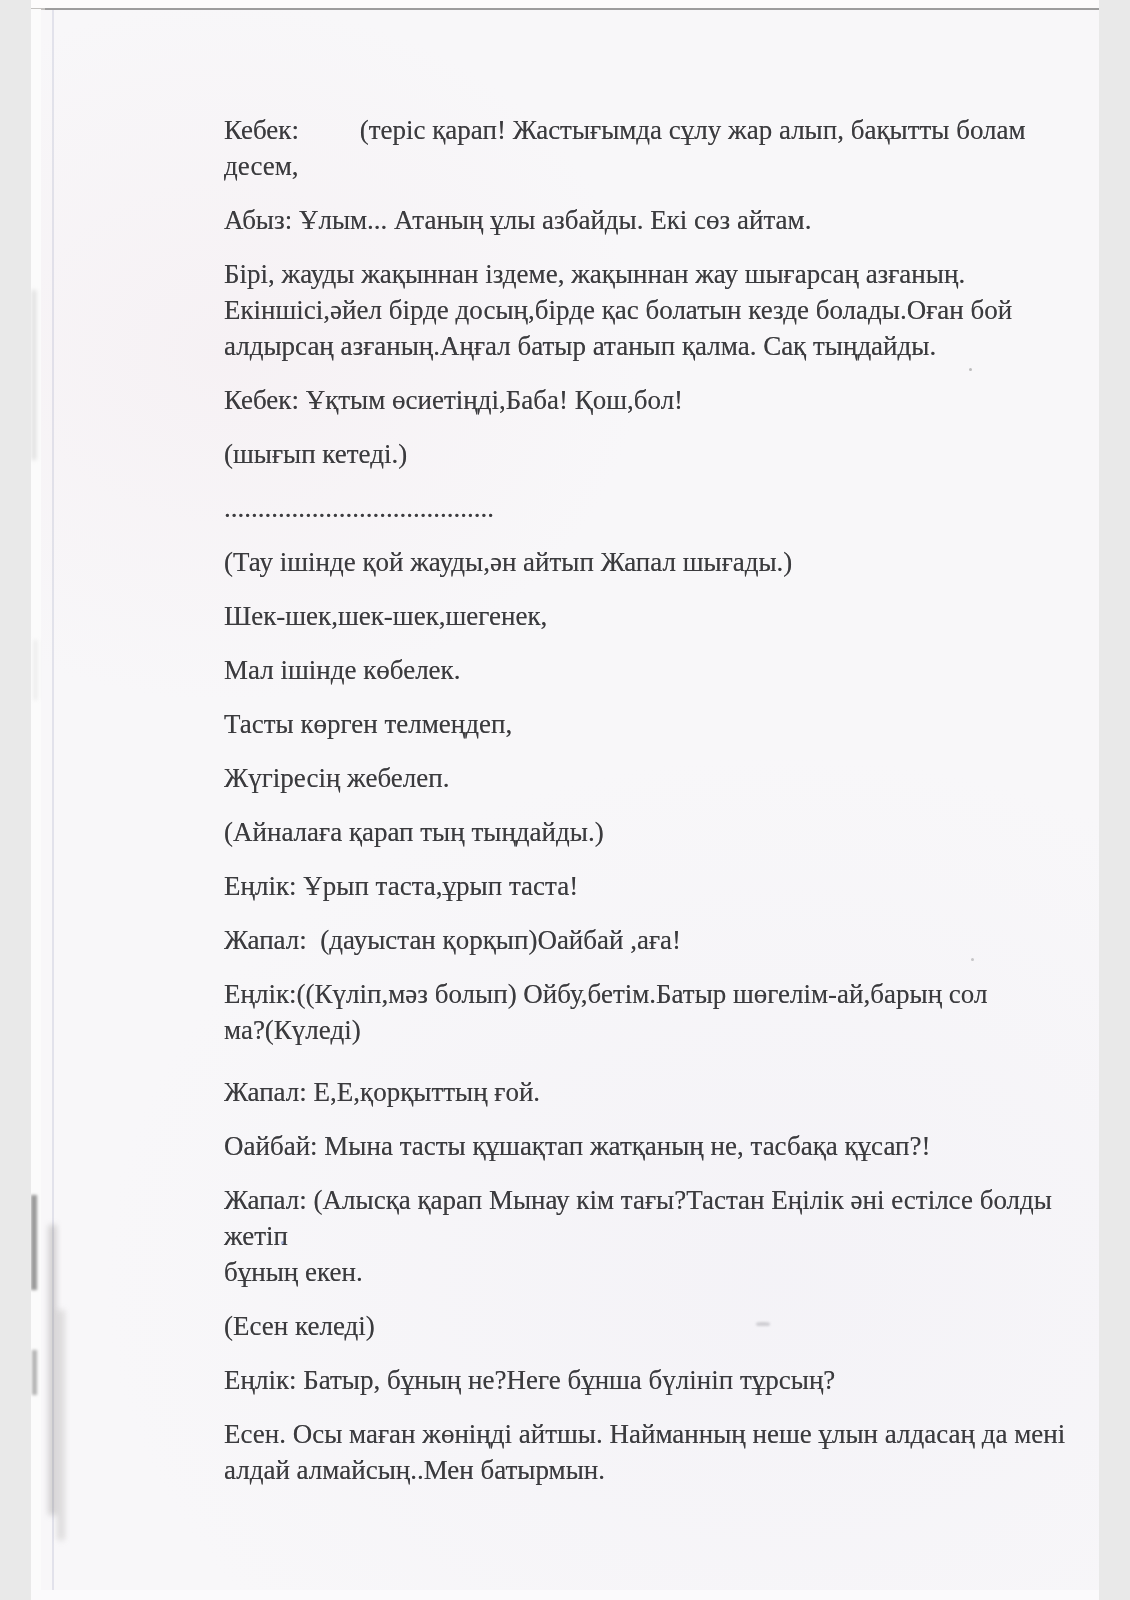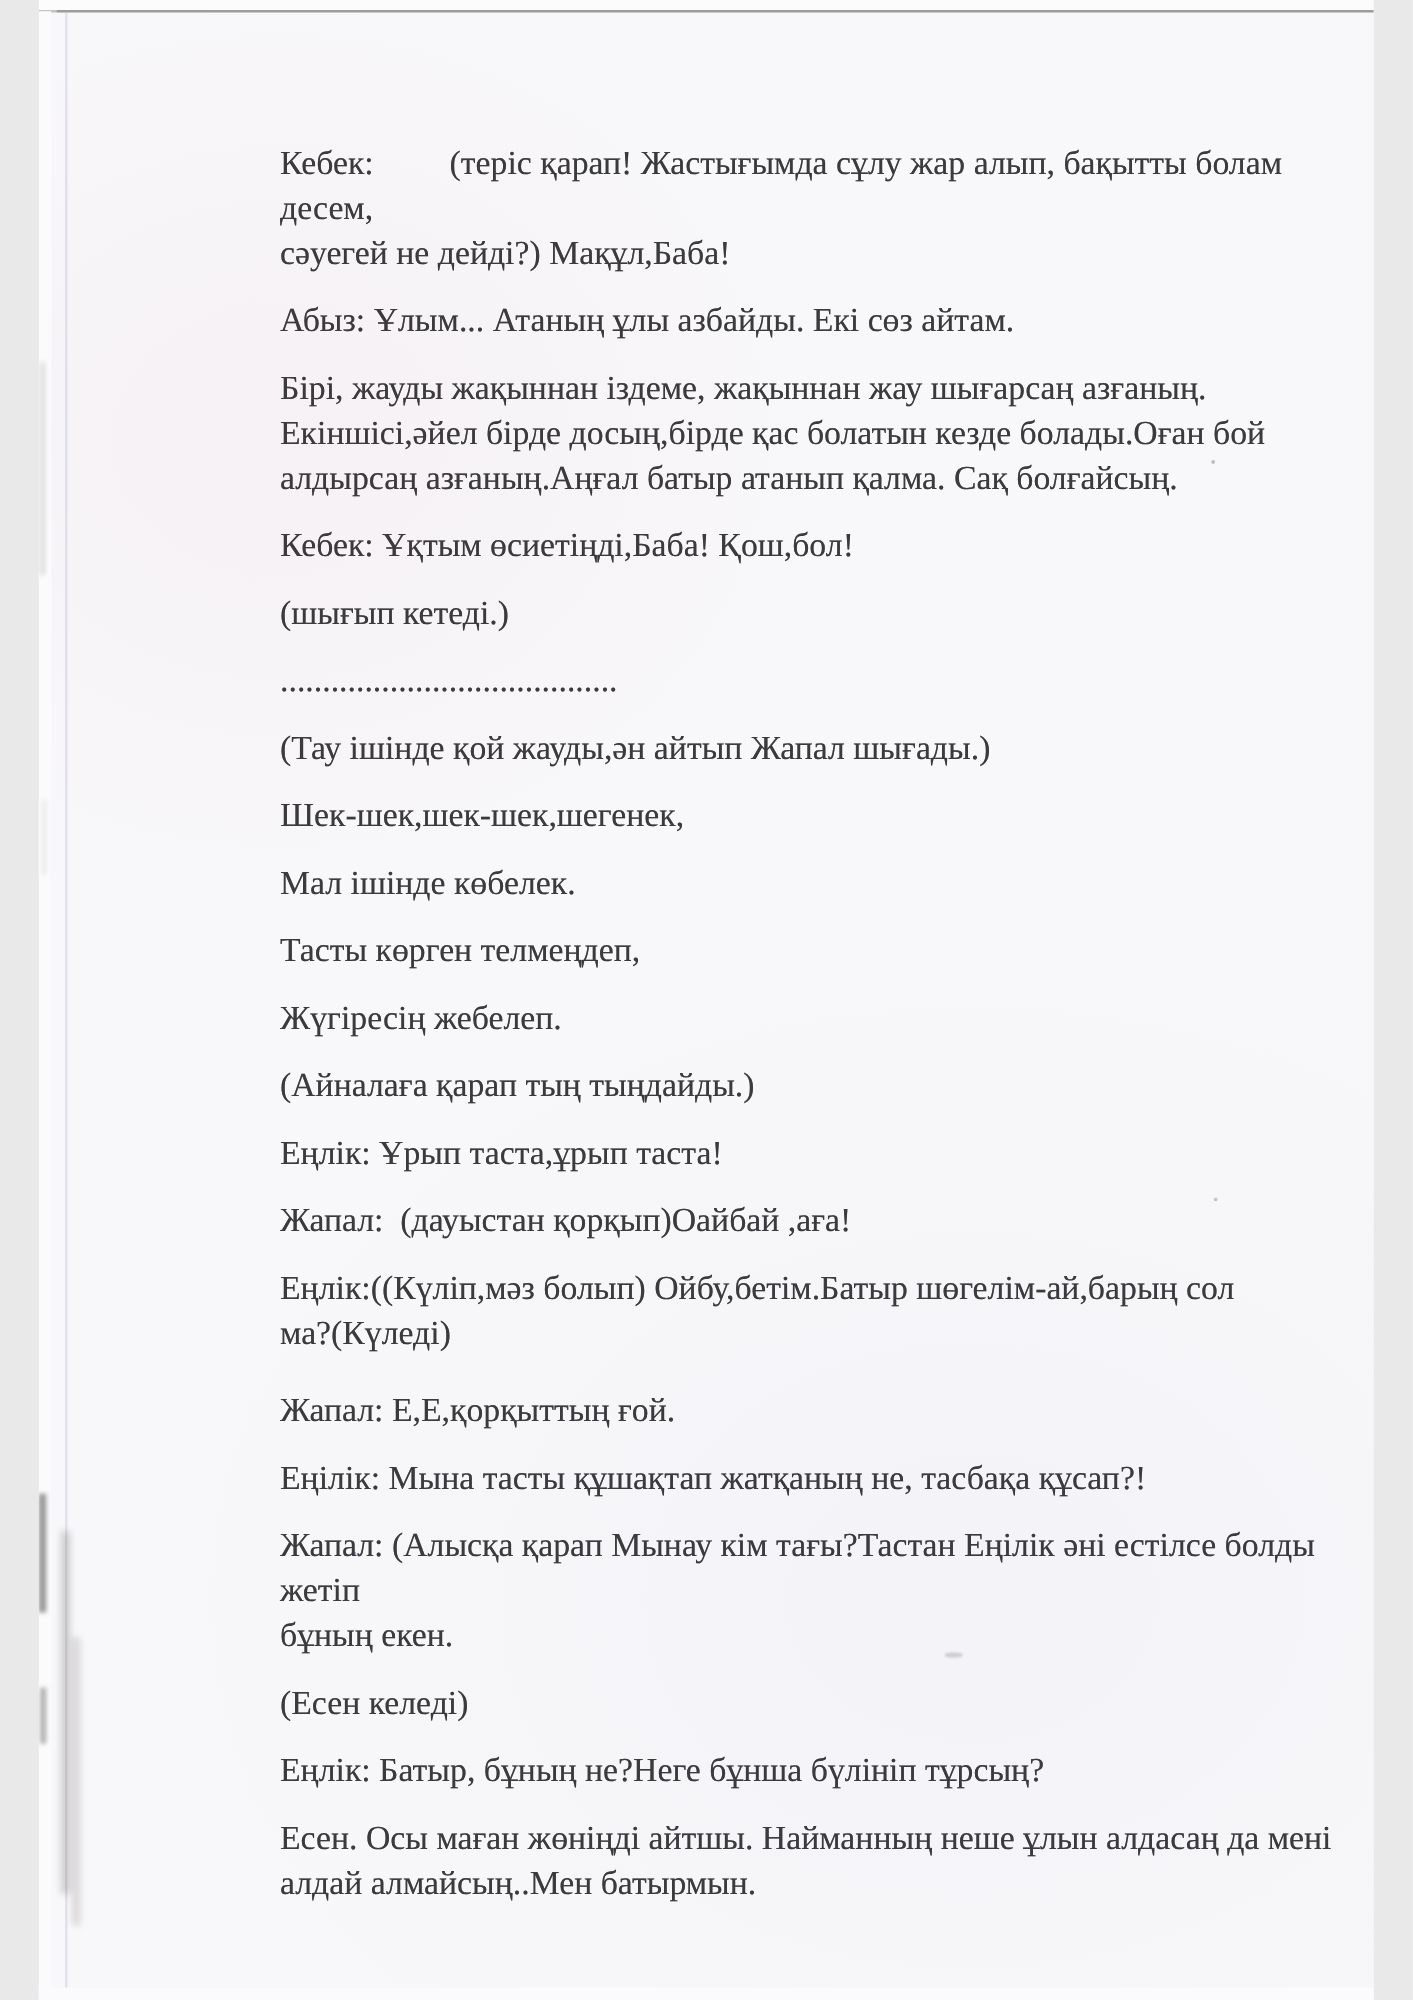--- a/index.html
+++ b/index.html
@@ -85,29 +85,28 @@
   <div class="artifact a6"></div>
   <div class="speck sp1"></div>
   <div class="speck sp2"></div>
   <div class="speck sp3"></div>
   <div class="speck sp4"></div>
   <div class="bottom-strip"></div>
 
   <div class="doc-text">
       <div class="para">
         <div class="line">Кебек:         (теріс қарап! Жастығымда сұлу жар алып, бақытты болам десем,</div>
-        <div class="line">сәуегей не дейді?) Мақұл,Баба!</div>
       </div>
       <div class="para">
         <div class="line">Абыз: Ұлым... Атаның ұлы азбайды. Екі сөз айтам.</div>
       </div>
       <div class="para">
         <div class="line">Бірі, жауды жақыннан іздеме, жақыннан жау шығарсаң азғаның.</div>
         <div class="line">Екіншісі,әйел бірде досың,бірде қас болатын кезде болады.Оған бой</div>
-        <div class="line">алдырсаң азғаның.Аңғал батыр атанып қалма. Сақ болғайсың.</div>
+        <div class="line">алдырсаң азғаның.Аңғал батыр атанып қалма. Сақ тыңдайды.</div>
       </div>
       <div class="para">
         <div class="line">Кебек: Ұқтым өсиетіңді,Баба! Қош,бол!</div>
       </div>
       <div class="para">
         <div class="line">(шығып кетеді.)</div>
       </div>
       <div class="para">
         <div class="line">........................................</div>
       </div>
@@ -136,21 +135,21 @@
         <div class="line">Жапал:  (дауыстан қорқып)Оайбай ,аға!</div>
       </div>
       <div class="para">
         <div class="line">Еңлік:((Күліп,мәз болып) Ойбу,бетім.Батыр шөгелім-ай,барың сол</div>
         <div class="line">ма?(Күледі)</div>
       </div>
       <div class="para extra-gap">
         <div class="line">Жапал: Е,Е,қорқыттың ғой.</div>
       </div>
       <div class="para">
-        <div class="line">Еңілік: Мына тасты құшақтап жатқаның не, тасбақа құсап?!</div>
+        <div class="line">Оайбай: Мына тасты құшақтап жатқаның не, тасбақа құсап?!</div>
       </div>
       <div class="para">
         <div class="line">Жапал: (Алысқа қарап Мынау кім тағы?Тастан Еңілік әні естілсе болды жетіп</div>
         <div class="line">бұның екен.</div>
       </div>
       <div class="para">
         <div class="line">(Есен келеді)</div>
       </div>
       <div class="para">
         <div class="line">Еңлік: Батыр, бұның не?Неге бұнша бүлініп тұрсың?</div>

